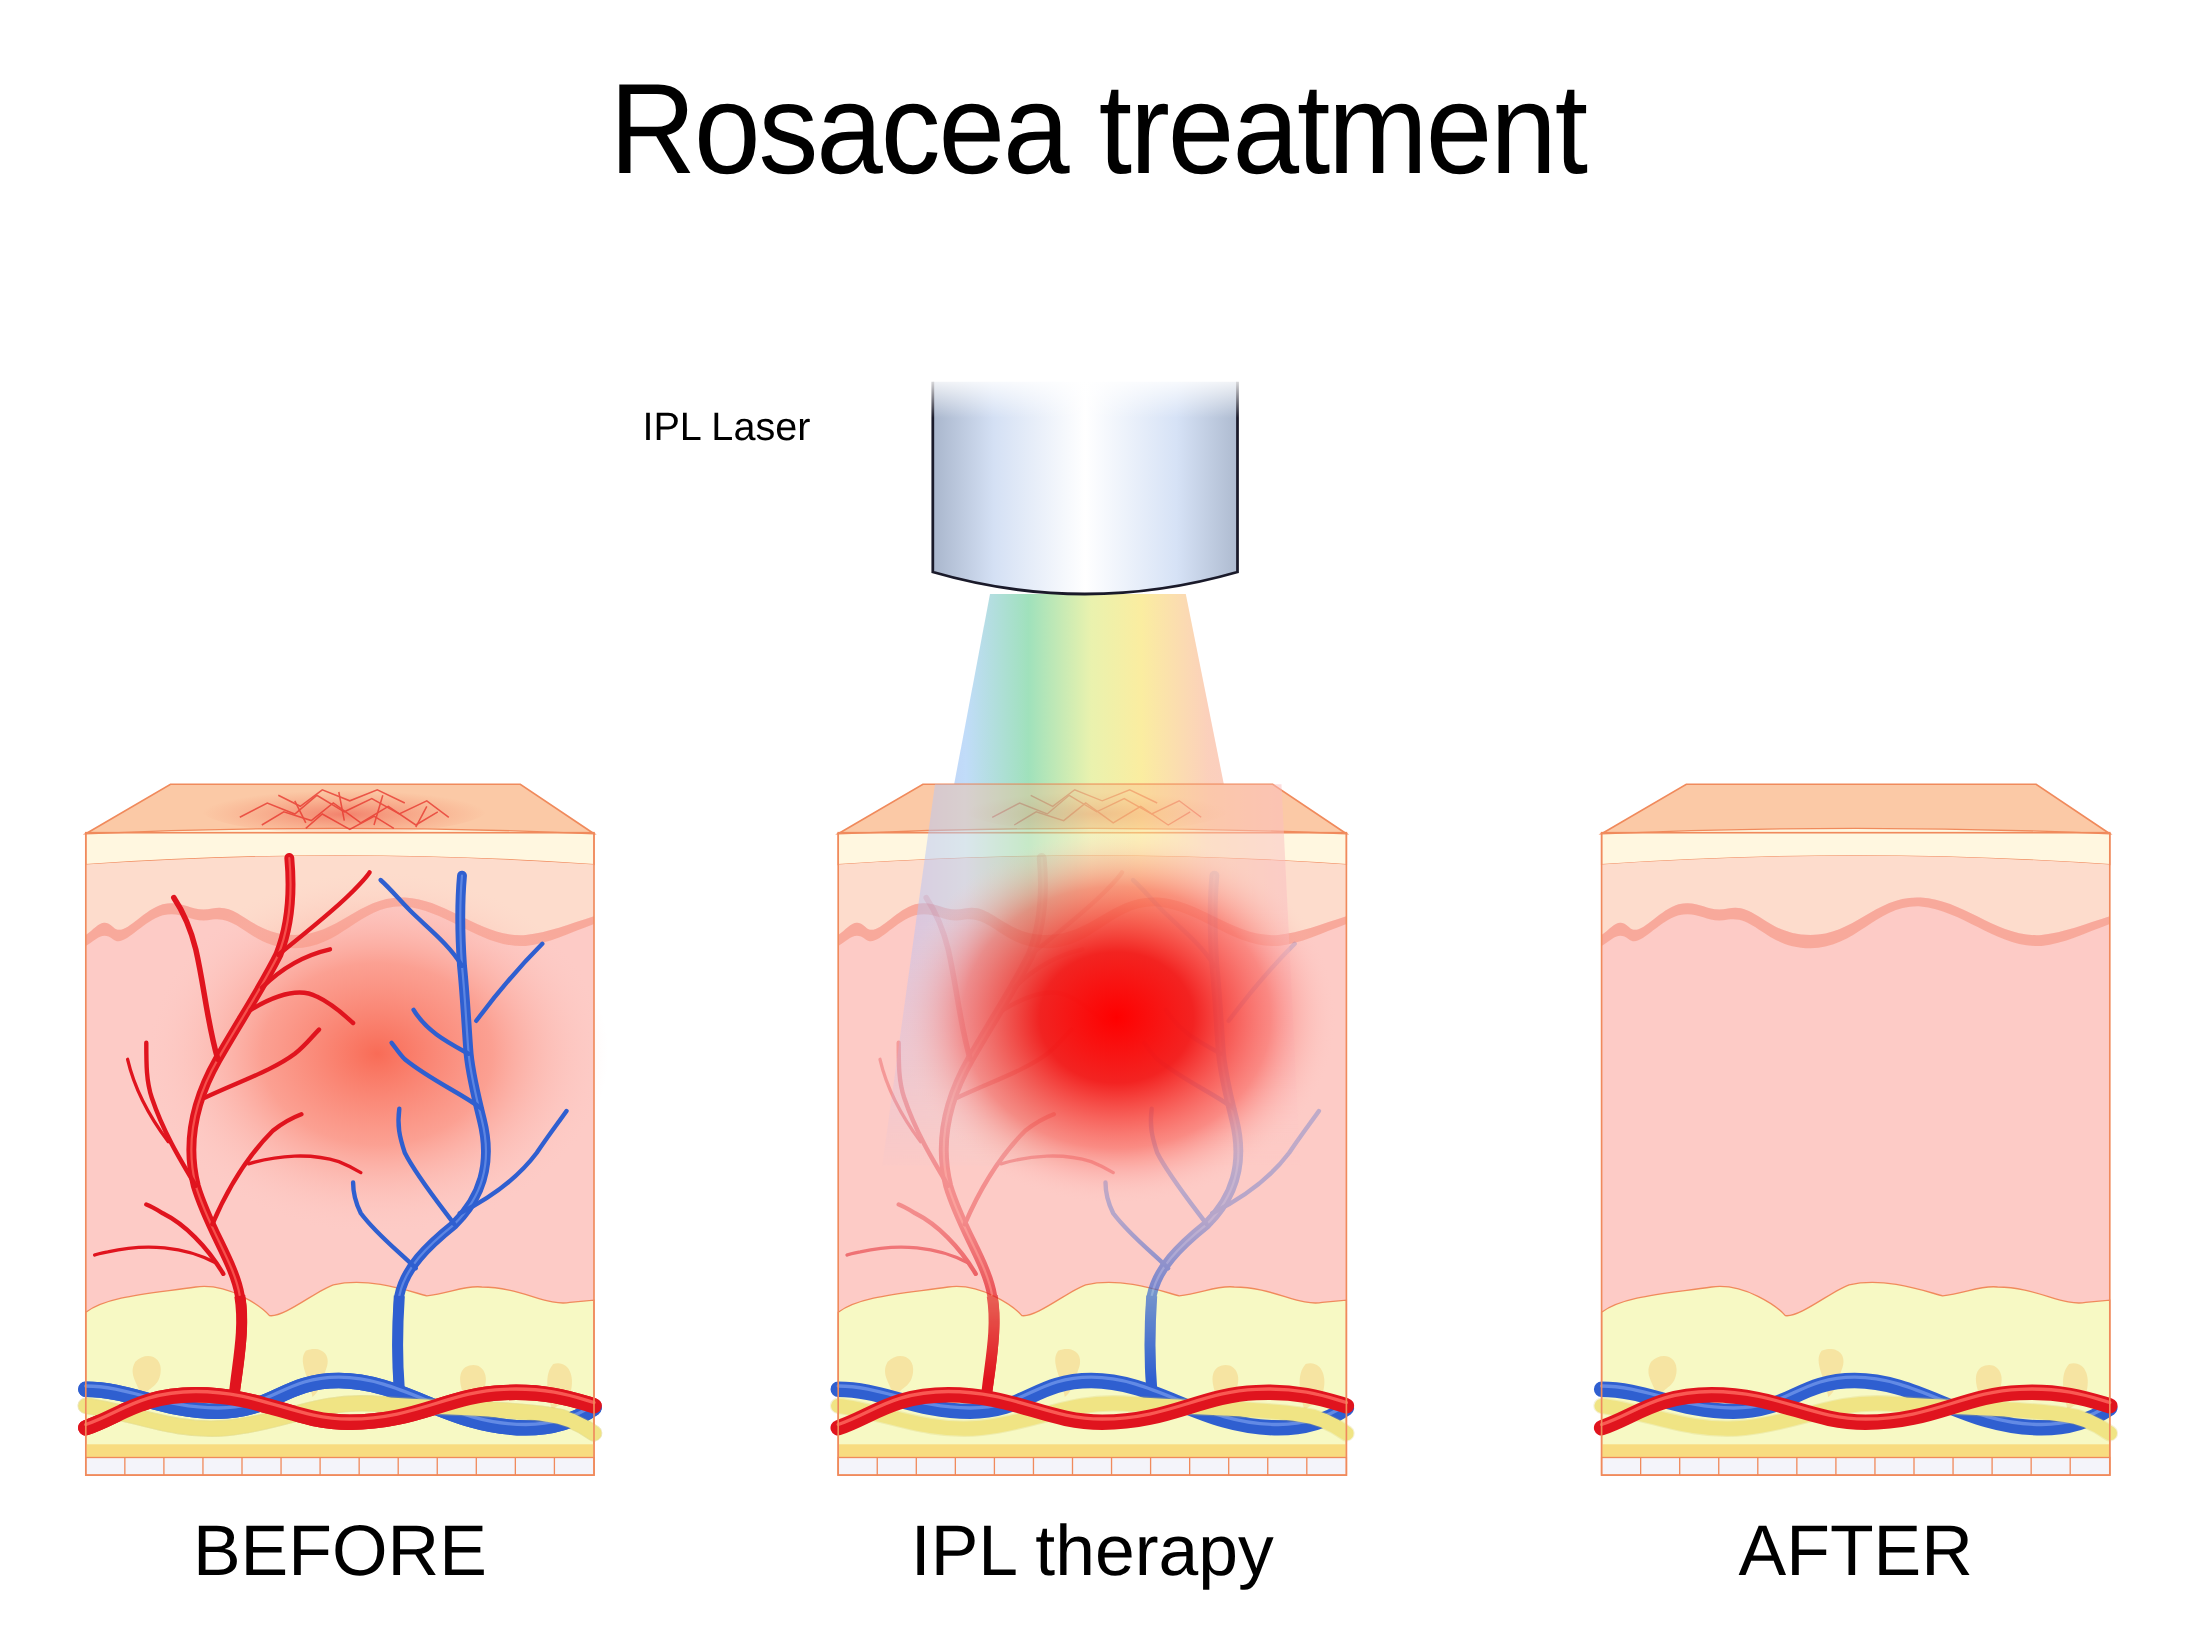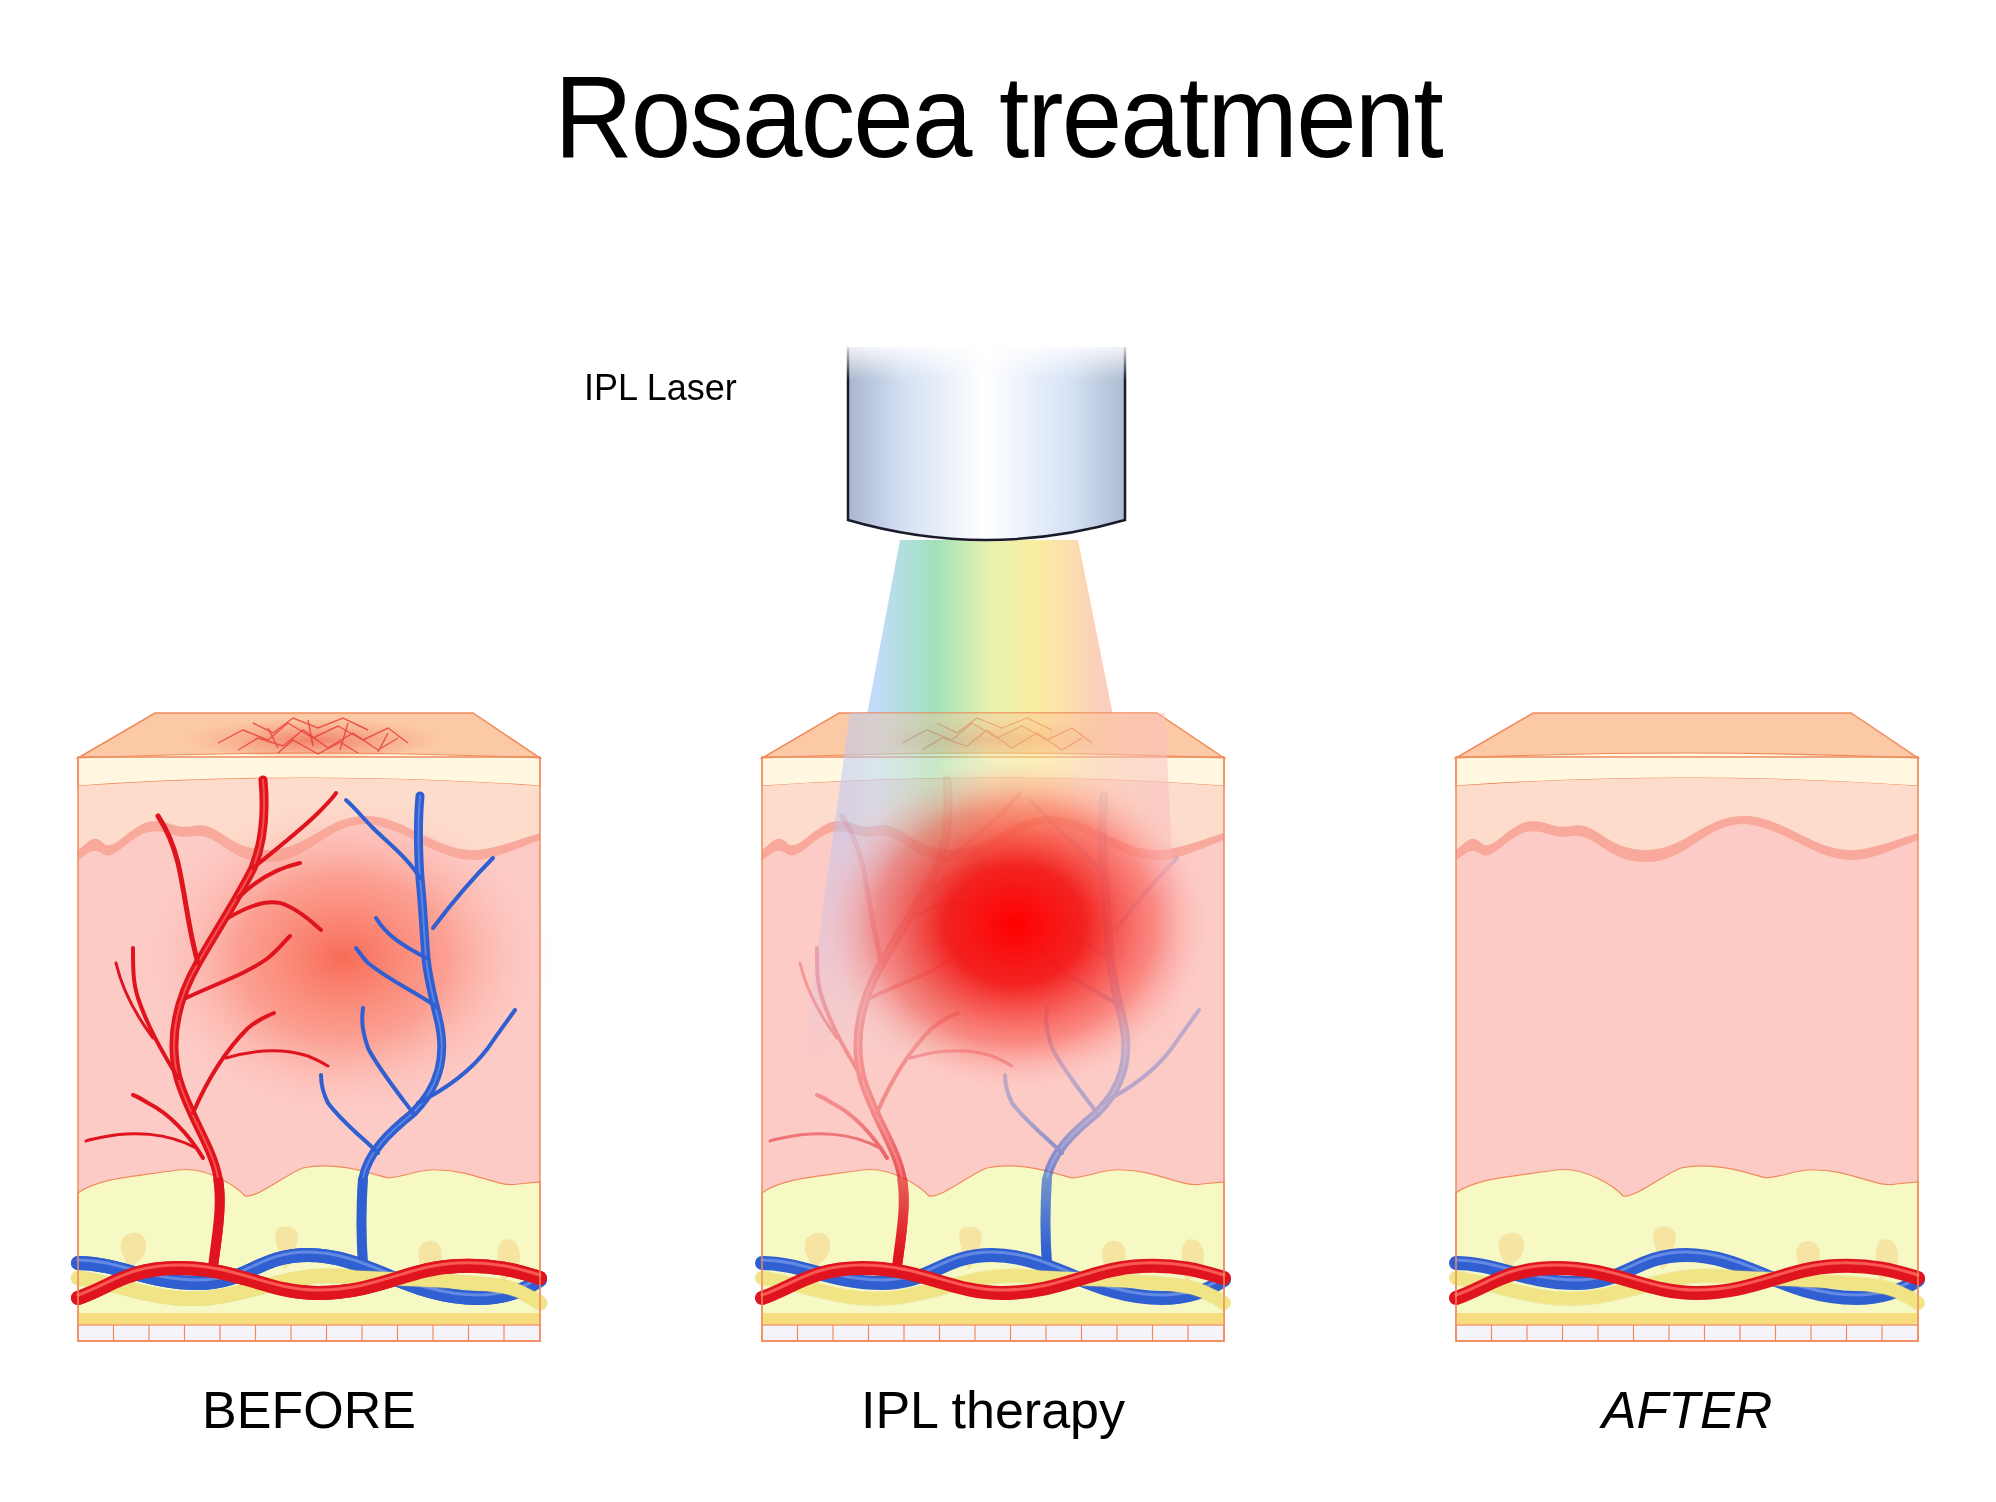--- a/index.html
+++ b/index.html
@@ -1,20 +1,20 @@
 <!DOCTYPE html>
 <html><head>
 <meta charset="utf-8">
 <style>
   html, body { margin:0; padding:0; background:#ffffff; }
   body { width:1996px; height:1502px; position:relative; overflow:hidden;
          font-family:"Liberation Sans", sans-serif; color:#000; }
   .title { position:absolute; left:0; width:1996px; top:52px; text-align:center;
            font-size:117px; line-height:130px; letter-spacing:-2px; transform:scaleX(0.93); transform-origin:center; }
-  .label { position:absolute; font-size:52px; line-height:60px; text-align:center; white-space:nowrap; }
+  .label { position:absolute; font-size:65px; line-height:60px; text-align:center; white-space:nowrap; }
   .laser-label { position:absolute; left:584px; top:358px; font-size:36px; line-height:60px; white-space:nowrap; }
   svg.scene { position:absolute; left:0; top:0; }
 </style>
 </head>
 <body>
 
 <div class="title">Rosacea treatment</div>
 <div class="laser-label">IPL Laser</div>
 
 <svg class="scene" width="1996" height="1502" viewBox="0 0 1996 1502">
@@ -216,13 +216,13 @@
 
   <g transform="translate(1456,758)">
     <use href="#skinBase"></use>
     <use href="#plexus"></use>
     <rect x="0" y="-1" width="462" height="584" fill="none" stroke="#f08a5c" stroke-width="1.5"></rect>
   </g>
 </svg>
 
 <div class="label" style="left:78px; width:462px; top:1380px;">BEFORE</div>
 <div class="label" style="left:762px; width:462px; top:1380px;">IPL therapy</div>
-<div class="label" style="left:1456px; width:462px; top:1380px;font-style:italic;">AFTER</div>
+<div class="label" style="left:1456px; width:462px; top:1380px;">AFTER</div>
 
 </body></html>

